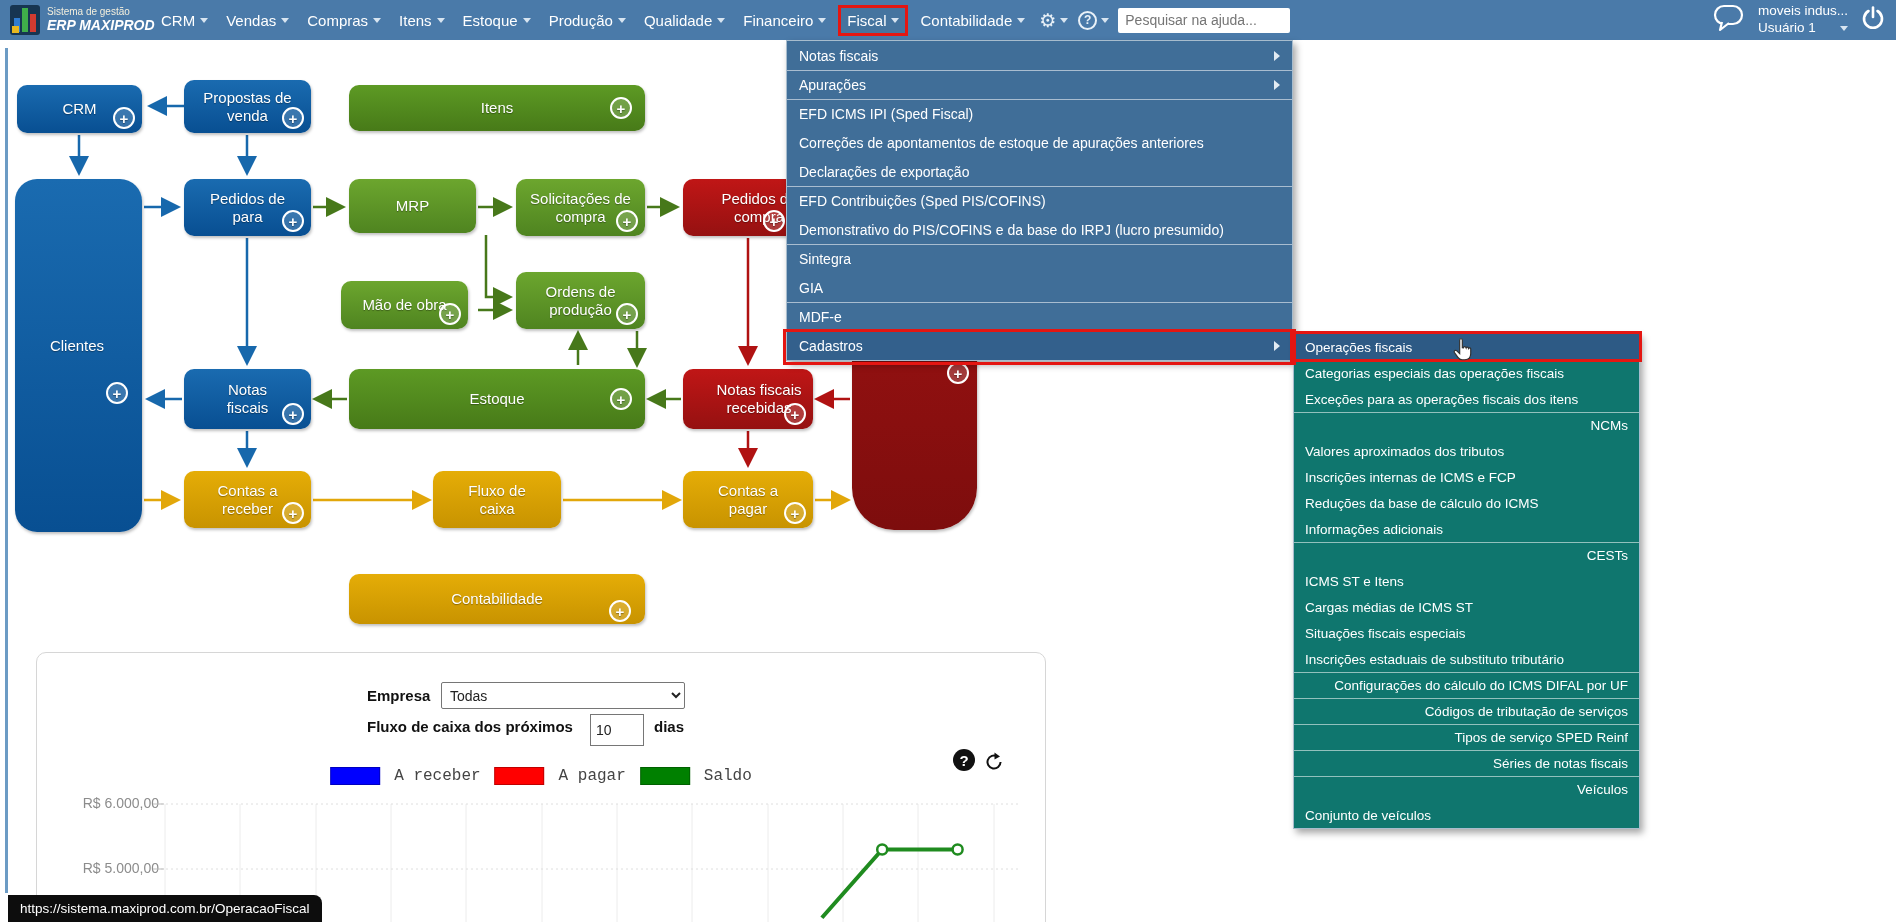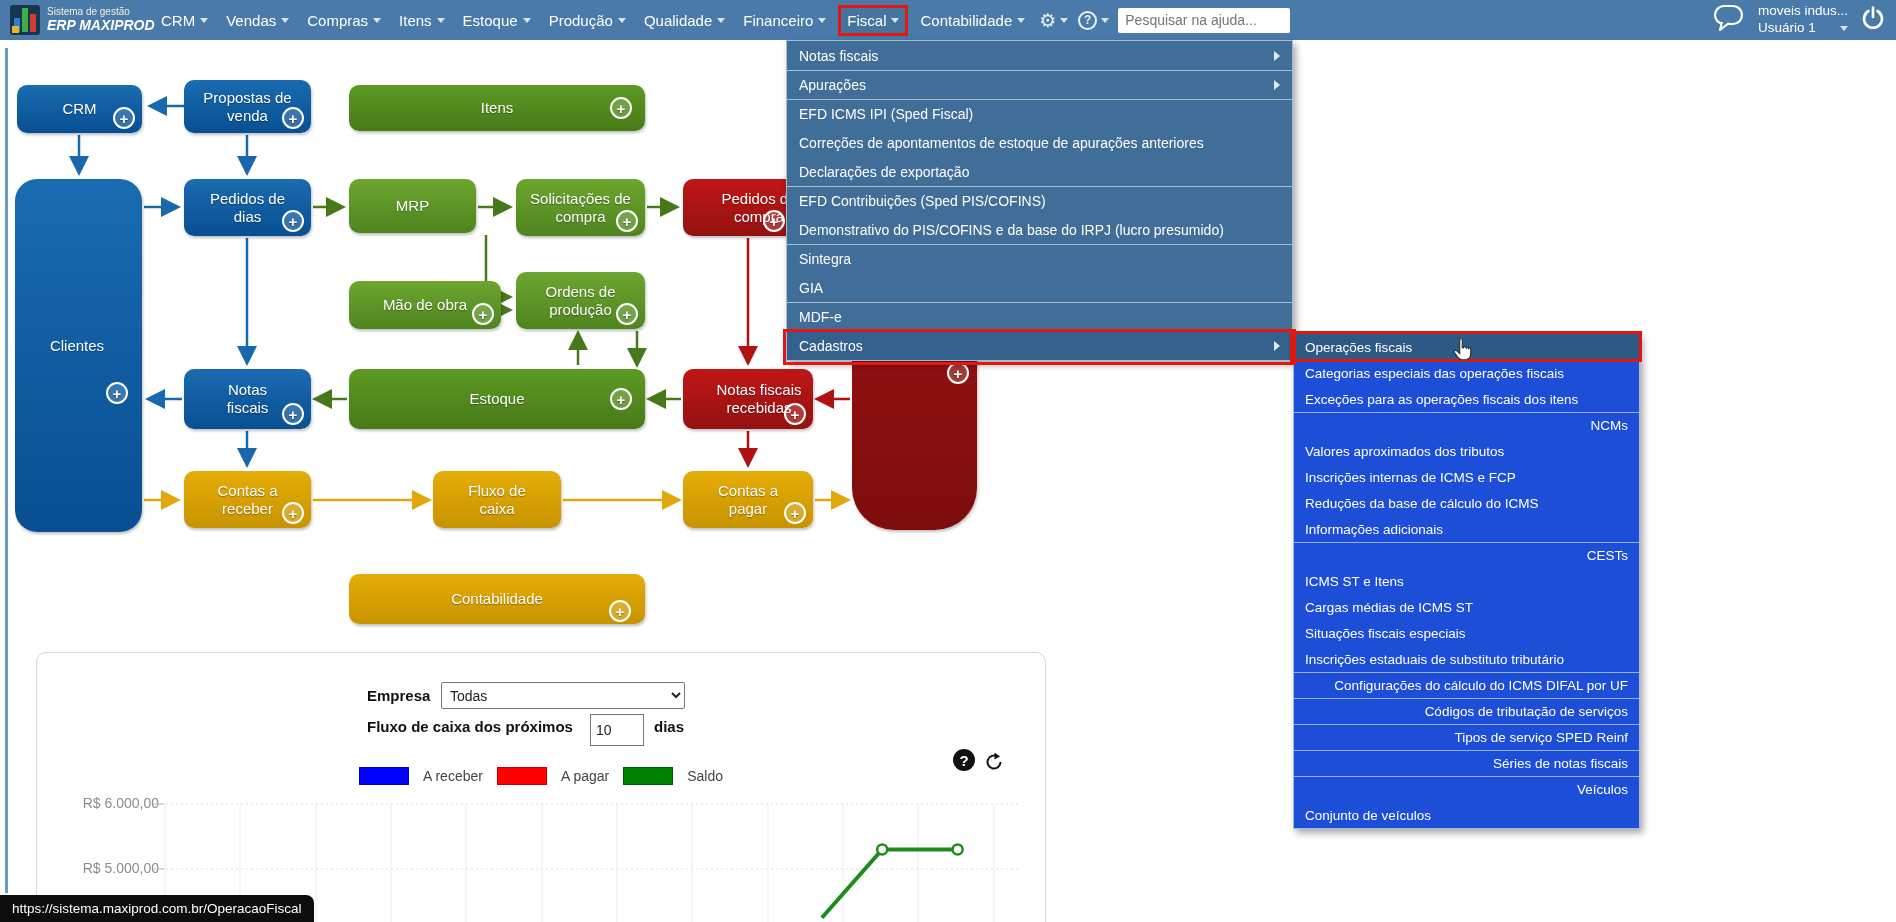--- a/index.html
+++ b/index.html
@@ -35,21 +35,21 @@
   .userline2 { display:flex; align-items:center; justify-content:space-between; }
 
   
   .dropdown { position:absolute; left:786px; top:40px; width:507px; background:#406e98;
               border:1px solid #a7bccd; box-shadow:3px 4px 7px rgba(0,0,0,.35); z-index:31; }
   .dd-row { height:29px; display:flex; align-items:center; padding:0 12px; color:#fff; font-size:14px; cursor:pointer; }
   .dd-row.sep { border-top:1px solid rgba(255,255,255,.55); }
   .dd-row.hl  { background:#33608c; }
   .arrow-r { margin-left:auto; width:0; height:0; border-top:5px solid transparent;
              border-bottom:5px solid transparent; border-left:6px solid #e2ebf3; }
-  .submenu { position:absolute; left:1293px; top:333px; width:347px; background:#1d4ed8;
+  .submenu { position:absolute; left:1293px; top:333px; width:347px; background:#0f766e;
              border:1px solid #a7bccd; box-shadow:3px 4px 7px rgba(0,0,0,.35); z-index:32; }
   .sm-row { height:26px; display:flex; align-items:center; padding:0 11px; color:#fff; font-size:13.5px; cursor:pointer; }
   .sm-row.sep { border-top:1px solid rgba(255,255,255,.55);justify-content:flex-end; }
   .sm-row.hl  { background:#2d5a85; }
 
   
   .annot { position:absolute; border:3px solid #e41612; z-index:40; pointer-events:none; }
   .annot-cadastros { left:783px; top:329px; width:513px; height:36px; }
   .annot-operacoes { left:1290px; top:331px; width:352px; height:31px; }
   .cursor-hand { position:absolute; left:1452px; top:338px; z-index:41; }
@@ -79,26 +79,26 @@
                     font-family:"Liberation Sans",sans-serif; color:#222; border:1px solid #767676; border-radius:2px; background:#fff; padding:0 4px; }
   .days-input { position:absolute; left:553px; top:61px; width:54px; height:32px; border:1px solid #767676;
                 font-size:14px; color:#222; padding:0 5px; font-family:"Liberation Sans",sans-serif; }
   .chart-help { position:absolute; left:916px; top:96px; width:22px; height:22px; background:#111; color:#fff;
                 border-radius:50%; display:flex; align-items:center; justify-content:center;
                 font-size:15px; font-weight:bold; }
   .chart-refresh { position:absolute; left:946px; top:98px; }
   .legend { position:absolute; left:50%; top:114px; transform:translateX(-50%);
             display:flex; align-items:center; gap:14px; }
   .swatch { width:50px; height:18px; border:1px solid rgba(0,0,0,.25); display:inline-block; }
-  .legend-label { font-size:14px; color:#444; }
+  .legend-label { font-size:16px; color:#444;font-family:Liberation Mono, monospace; }
   .ytick { position:absolute; left:10px; width:112px; text-align:right; font-size:14px; color:#8c8c8c; }
   .panel-svg { position:absolute; left:0; top:0; }
 
   
-  .status-tip { position:absolute; left:0; top:895px; height:27px; background:#0d0d0d; color:#fff;
+  .status-tip { position:absolute; left:8px; top:895px; height:27px; background:#0d0d0d; color:#fff;
                 font-size:13.5px; display:flex; align-items:center; padding:0 12px;
                 border-top-right-radius:8px; z-index:50; white-space:nowrap; }
 </style>
 </head>
 <body>
 
 <div class="topbar">
   <div class="logo">
     <div class="logo-icon">
       <i class="logo-bar-blue"></i>
@@ -247,35 +247,35 @@
 </div>
 <div class="fbox c-greend" style="left:349px;top:85px;width:296px;height:46px;">
   <span>Itens</span>
   <span class="plus mid">+</span>
 </div>
 <div class="fbox c-blue" style="left:15px;top:179px;width:127px;height:353px;border-radius:22px;">
   <span style="position:absolute;left:12px;top:158px;width:100px;">Clientes</span>
   <span class="plus" style="right:14px;bottom:128px;">+</span>
 </div>
 <div class="fbox c-blue" style="left:184px;top:179px;width:127px;height:57px;">
-  <span style="width:90px;">Pedidos de dias</span>
+  <span style="width:90px;">Pedidos de para</span>
   <span class="plus">+</span>
 </div>
 <div class="fbox c-green" style="left:349px;top:179px;width:127px;height:54px;">
   <span>MRP</span>
 </div>
 <div class="fbox c-green" style="left:516px;top:179px;width:129px;height:57px;">
   <span style="width:110px;">Solicitações de compra</span>
   <span class="plus">+</span>
 </div>
 <div class="fbox c-red" style="left:683px;top:179px;width:130px;height:57px;">
   <span style="width:90px;">Pedidos de compra</span>
   <span class="plus" style="right:28px;">+</span>
 </div>
-<div class="fbox c-green" style="left:349px;top:281px;width:152px;height:48px;">
+<div class="fbox c-green" style="left:341px;top:281px;width:127px;height:48px;">
   <span>Mão de obra</span>
   <span class="plus">+</span>
 </div>
 <div class="fbox c-green" style="left:516px;top:272px;width:129px;height:57px;">
   <span style="width:95px;">Ordens de produção</span>
   <span class="plus">+</span>
 </div>
 <div class="fbox c-blue" style="left:184px;top:369px;width:127px;height:60px;">
   <span style="width:60px;">Notas fiscais</span>
   <span class="plus">+</span>

